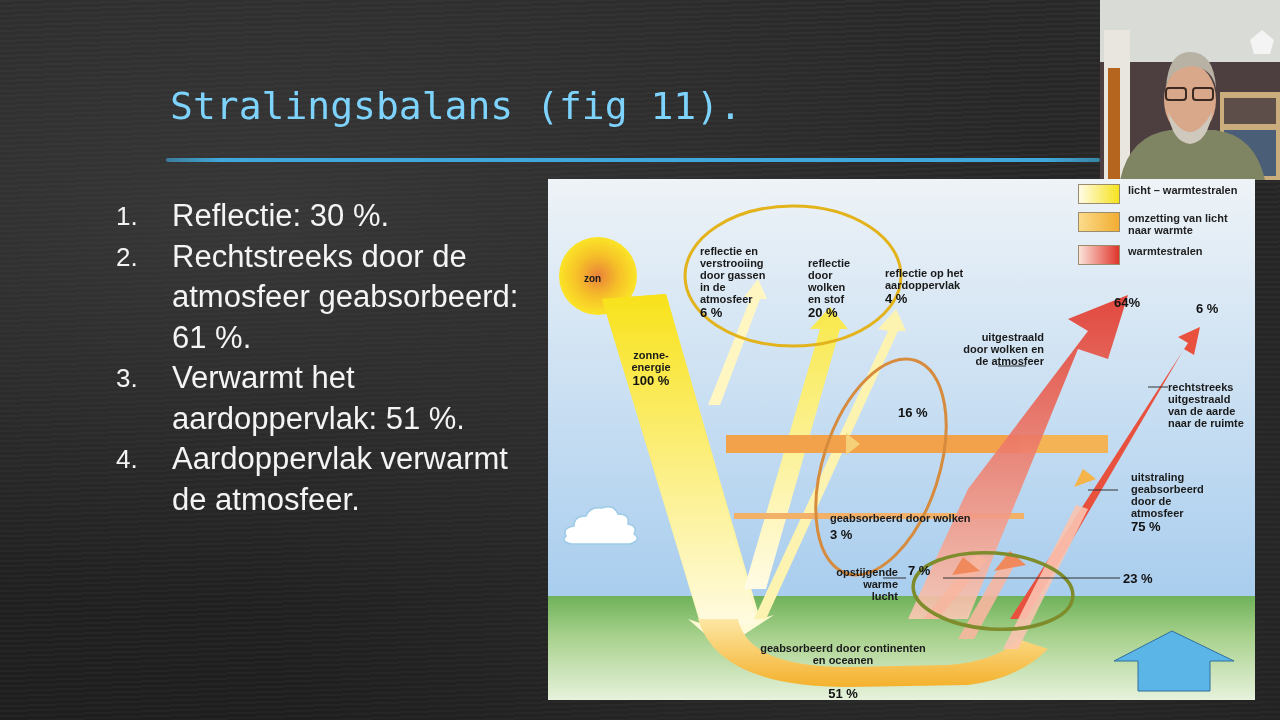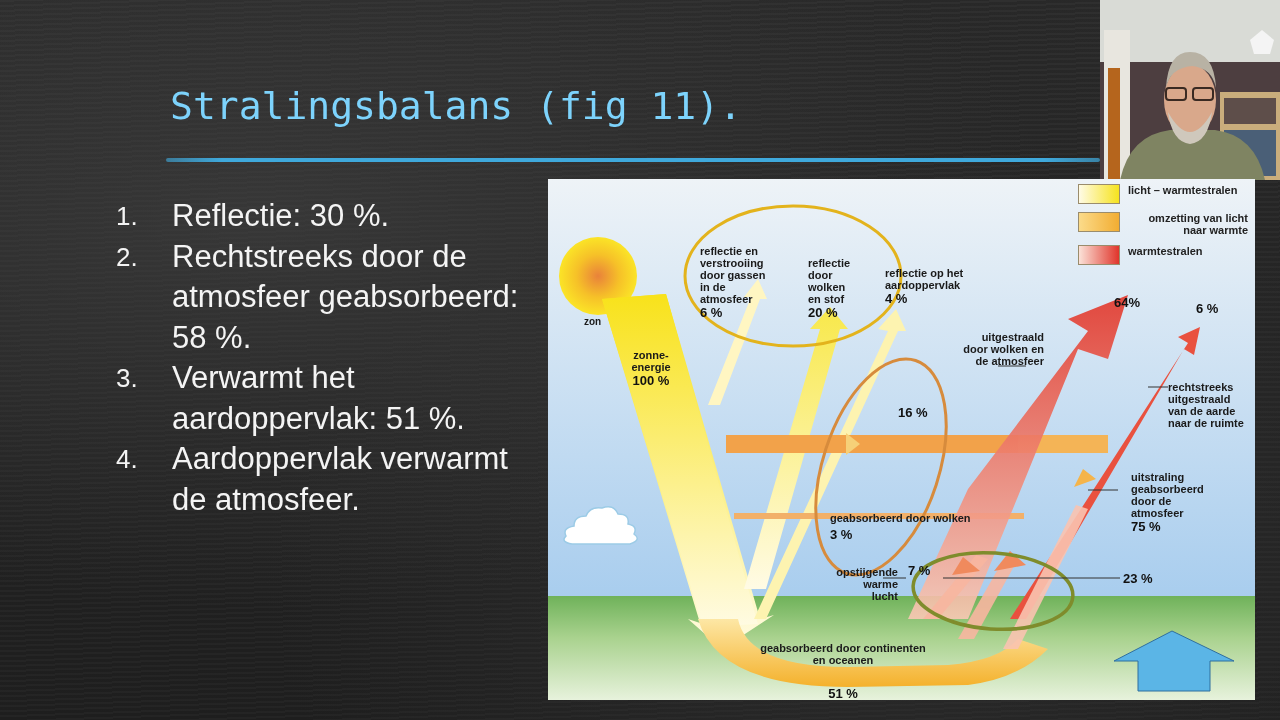--- a/index.html
+++ b/index.html
@@ -27,33 +27,33 @@
   .points li { position:relative; padding-left:56px; color:#f4f4f4; font-family:"Liberation Sans", sans-serif; font-size:31px; line-height:40.5px; }
   .points .num { position:absolute; left:0; top:0; font-size:26px; }
   .webcam {
     position:absolute; left:1100px; top:0; width:180px; height:180px; overflow:hidden;
     background:linear-gradient(180deg,#d8dcd8 0%, #c9cbc6 45%, #5b4a4a 46%, #4c3d3f 100%);
   }
   .figure { position:absolute; left:548px; top:179px; width:707px; height:521px; overflow:hidden; background:#fff; }
   .fig-svg { position:absolute; left:0; top:0; }
   .lbl { position:absolute; font-family:"Liberation Sans", sans-serif; font-size:11px; line-height:12px; color:#1a1a1a; font-weight:bold; }
   .lbl .pct { display:block; font-size:13px; line-height:15px; color:#111; font-weight:bold; }
-  .legend-item { position:absolute; display:flex; align-items:flex-start; gap:8px;text-align:right; }
+  .legend-item { position:absolute; display:flex; align-items:flex-start; gap:8px; }
   .swatch { width:40px; height:18px; border:1px solid #9a8c6c; }
   .legend-text { font-family:"Liberation Sans", sans-serif; font-size:11px; line-height:12px; color:#222; font-weight:bold; }
 </style>
 </head>
 <body>
 
 <div class="slide-title">Stralingsbalans (fig 11).</div>
 <div class="title-rule"></div>
 
 <ol class="points">
   <li><span class="num">1.</span><span>Reflectie: 30 %.</span></li>
-  <li><span class="num">2.</span><span>Rechtstreeks door de atmosfeer geabsorbeerd: 58 %.</span></li>
+  <li><span class="num">2.</span><span>Rechtstreeks door de atmosfeer geabsorbeerd: 61 %.</span></li>
   <li><span class="num">3.</span><span>Verwarmt het aardoppervlak: 51 %.</span></li>
   <li><span class="num">4.</span><span>Aardoppervlak verwarmt de atmosfeer.</span></li>
 </ol>
 
 <div class="webcam">
   <svg width="180" height="180" viewBox="0 0 180 180">
     <rect x="0" y="0" width="180" height="62" fill="#d9dbd6"></rect>
     <rect x="0" y="62" width="180" height="118" fill="#4d3e40"></rect>
     <rect x="4" y="30" width="26" height="150" fill="#e8e6df"></rect>
     <rect x="8" y="68" width="12" height="112" fill="#b5651d"></rect>
@@ -172,21 +172,21 @@
   </div>
   <div class="legend-item" style="left:530px; top:33px;">
     <div class="swatch" style="background:linear-gradient(90deg,#fbdb8a,#f2ad32);"></div>
     <span class="legend-text" style="width:120px;">omzetting van licht naar warmte</span>
   </div>
   <div class="legend-item" style="left:530px; top:66px;">
     <div class="swatch" style="background:linear-gradient(90deg,#fbe2d8,#e0352b);"></div>
     <span class="legend-text">warmtestralen</span>
   </div>
 
-  <div class="lbl" style="left:36px; top:94px; font-size:10px;margin-top:43px;">zon</div>
+  <div class="lbl" style="left:36px; top:94px; font-size:10px;">zon</div>
 
   <div class="lbl" style="left:78px; top:170px; width:50px; text-align:center;">
     <span>zonne- energie</span>
     <span class="pct">100 %</span>
   </div>
 
   <div class="lbl" style="left:152px; top:66px; width:68px; text-align:left;">
     <span>reflectie en verstrooiing door gassen in de atmosfeer</span>
     <span class="pct">6 %</span>
   </div>

